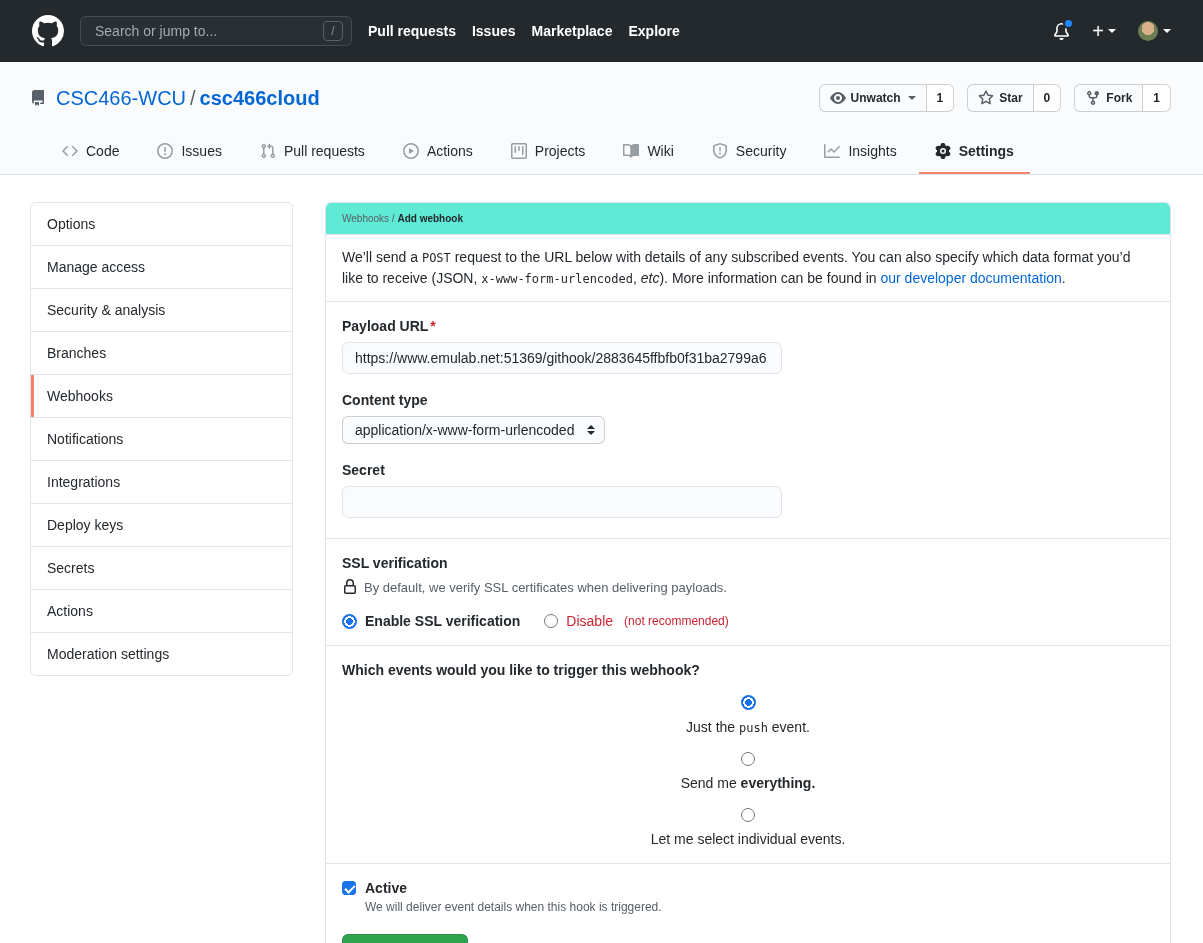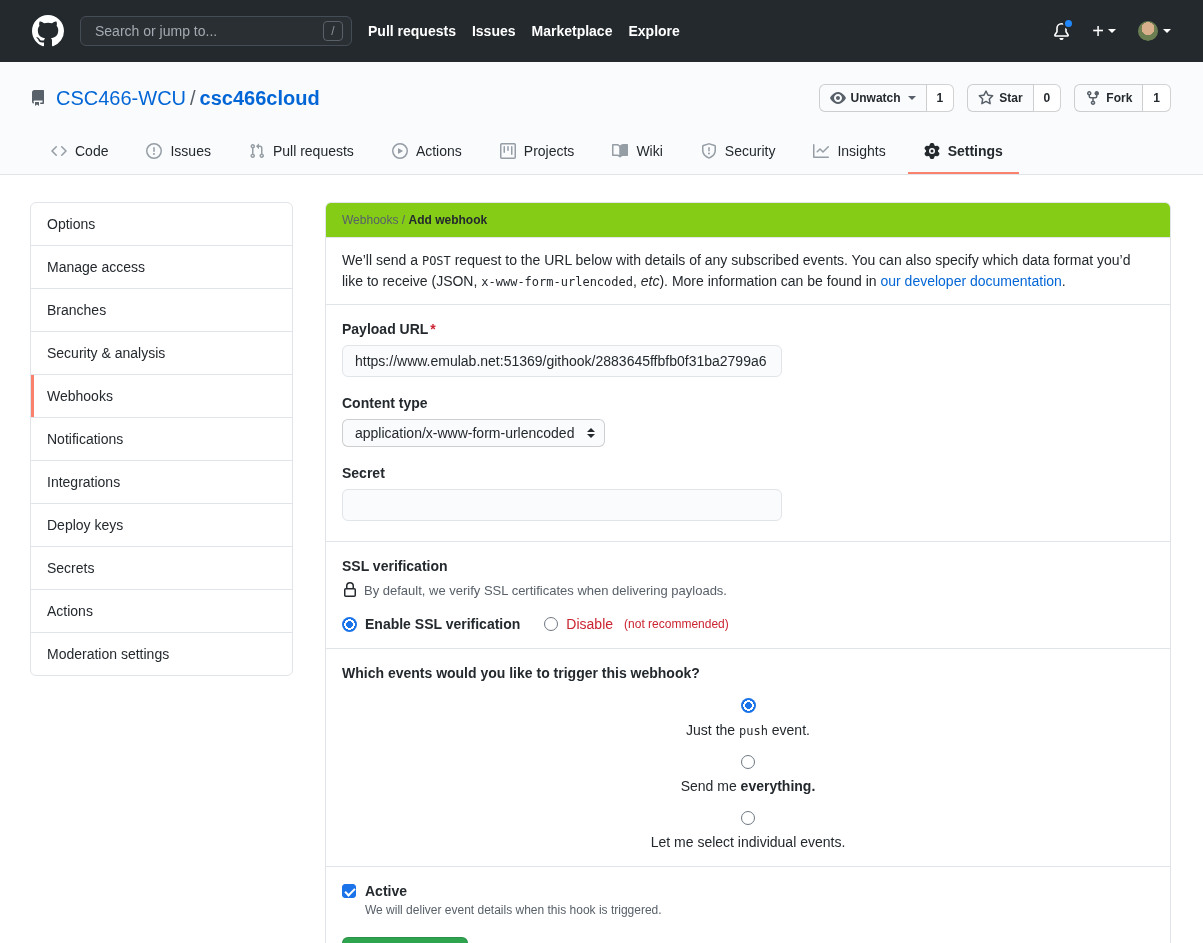--- a/index.html
+++ b/index.html
@@ -65,21 +65,21 @@
   }
   .social-btn svg { color:#586069; }
   .social-btn .caret { border-top-color:#586069; margin-left:2px; }
   .social-count {
     display:flex; align-items:center; padding:0 10px; background:#fff;
     border:1px solid rgba(27,31,35,.2); border-left:none; border-radius:0 6px 6px 0;
     cursor:pointer; color:#24292e;
   }
 
   
-  .tabs { display:flex; padding:0 35px; margin-top:18px; }
+  .tabs { display:flex; padding:0 46px; margin-top:18px; }
   .tab {
     display:flex; align-items:center; gap:8px; padding:11px 16px 13px;
     font-size:14px; color:#24292e; cursor:pointer;
     border-bottom:2px solid transparent; margin-right:6px;
   }
   .tab svg { color:#959da5; }
   .tab.active { font-weight:600; border-bottom-color:#f9826c; }
   .tab.active svg { color:#24292e; }
 
   
@@ -94,21 +94,21 @@
   }
   .side-item:last-child { border-bottom:none; }
   .side-item.active::before {
     content:""; position:absolute; left:0; top:0; bottom:0; width:3px; background:#f9826c;
   }
 
   .main-panel {
     flex:1; background:#fff; border:1px solid #e1e4e8; border-radius:6px; overflow:hidden;
   }
   .panel-header {
-    background:#84cc16; border-bottom:1px solid #e1e4e8; padding:10px 16px; font-size:12px;
+    background:#5eead4; border-bottom:1px solid #e1e4e8; padding:10px 16px; font-size:10px;
   }
   .panel-header .crumb-parent { color:#586069; cursor:pointer; }
   .panel-header .crumb-sep { color:#586069; }
   .panel-header .crumb-current { font-weight:600; color:#24292e; }
   .panel-desc {
     padding:12px 16px; border-bottom:1px solid #e1e4e8; font-size:14px; line-height:1.5; color:#24292e;
   }
   .panel-desc code, .inline-code {
     font-family:"DejaVu Sans Mono","Liberation Mono",monospace; font-size:12px;
   }
@@ -309,22 +309,22 @@
       <span>Settings</span>
     </span>
   </div>
 </div>
 
 <div class="content">
 
   <div class="sidebar">
     <div class="side-item">Options</div>
     <div class="side-item">Manage access</div>
+    <div class="side-item">Security &amp; analysis</div>
     <div class="side-item">Branches</div>
-    <div class="side-item">Security &amp; analysis</div>
     <div class="side-item active">Webhooks</div>
     <div class="side-item">Notifications</div>
     <div class="side-item">Integrations</div>
     <div class="side-item">Deploy keys</div>
     <div class="side-item">Secrets</div>
     <div class="side-item">Actions</div>
     <div class="side-item">Moderation settings</div>
   </div>
 
   <div class="main-panel">

